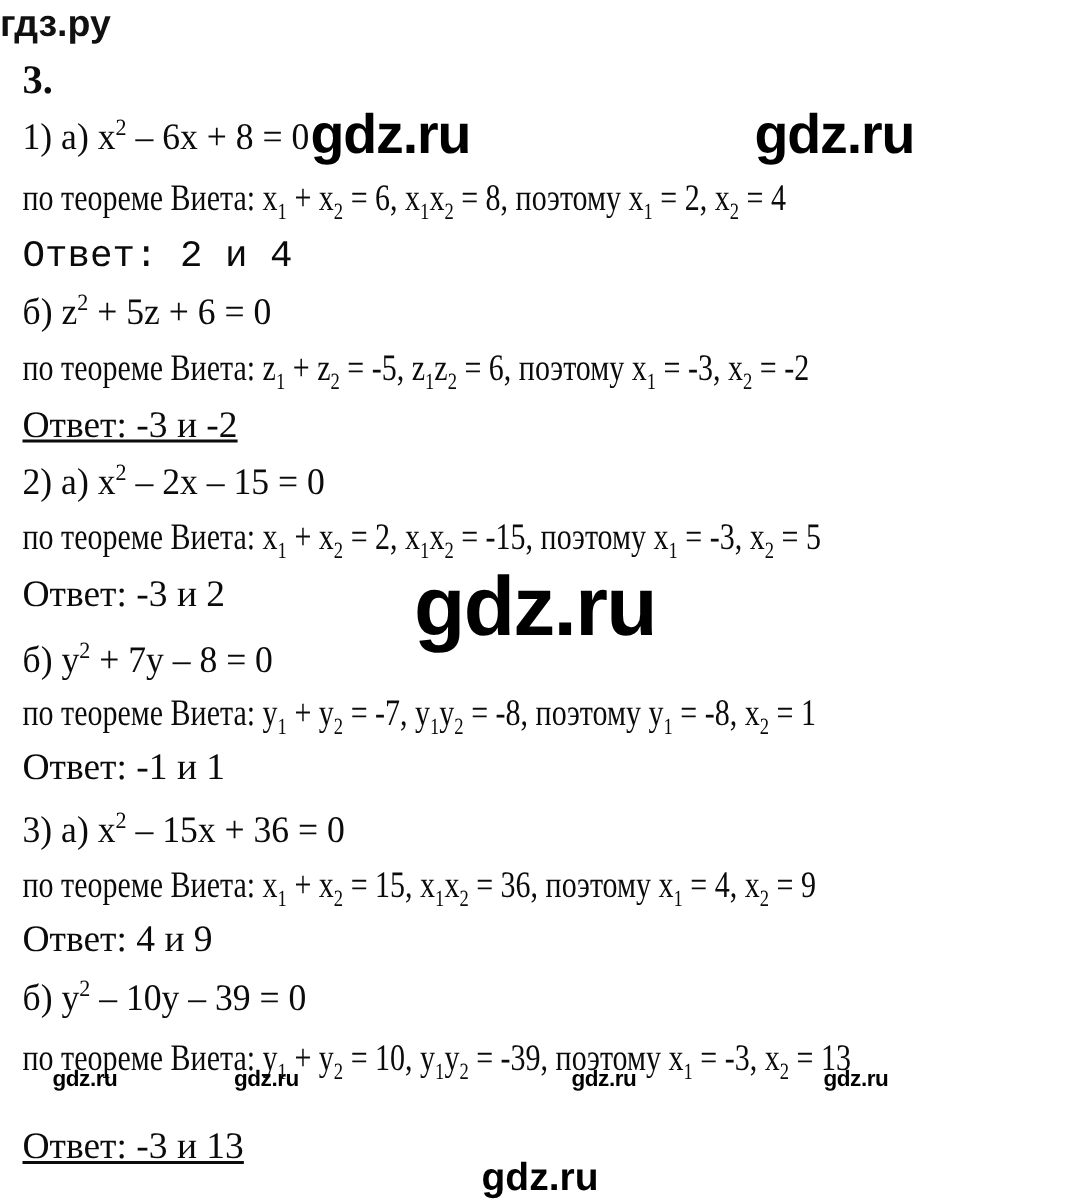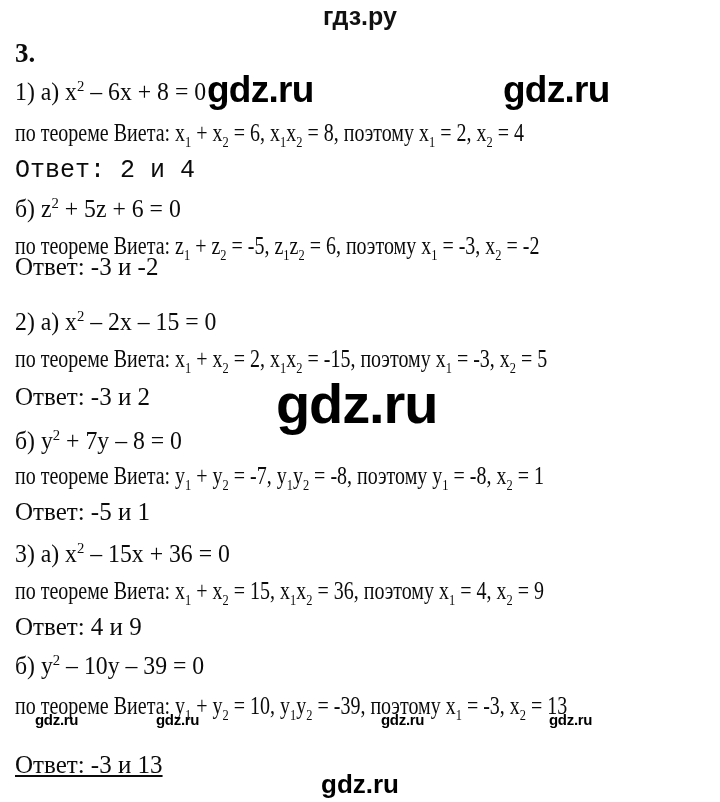--- a/index.html
+++ b/index.html
@@ -1,21 +1,21 @@
 <!DOCTYPE html>
 <html><head>
 <meta charset="utf-8">
 <style>
   html,body{margin:0;padding:0;}
   body{
     width:720px;height:802px;position:relative;background:#ffffff;
     font-family:"Liberation Serif",serif;color:#0b0b0b;overflow:hidden;
   }
   .brand-top{
-    position:absolute;top:2px;left:0;width:720px;text-align:center;
+    position:absolute;top:2px;left:0;width:720px;
     font-family:"Liberation Sans",sans-serif;font-weight:bold;font-size:25px;
     color:#111;letter-spacing:0;
   }
   .problem-number{
     position:absolute;left:15px;top:38px;font-size:27px;font-weight:bold;
     font-family:"Liberation Serif",serif;
   }
   .line{
     position:absolute;left:15px;font-size:25px;line-height:1;white-space:nowrap;
     transform-origin:0 50%;
@@ -49,27 +49,27 @@
 <div class="brand-top">гдз.ру</div>
 
 <div class="problem-number">3.</div>
 
 <div id="content">
     <div class="line equation" style="top: 79px;">1) а) x<sup>2</sup> – 6x + 8 = 0</div>
     <div class="line theorem" style="top: 120px;">по теореме Виета: x<sub>1</sub> + x<sub>2</sub> = 6, x<sub>1</sub>x<sub>2</sub> = 8, поэтому x<sub>1</sub> = 2, x<sub>2</sub> = 4</div>
     <div class="line answer" style="top: 158px; font-family: Liberation Mono, monospace;">Ответ: 2 и 4</div>
     <div class="line equation" style="top: 196px;">б) z<sup>2</sup> + 5z + 6 = 0</div>
     <div class="line theorem" style="top: 233px;">по теореме Виета: z<sub>1</sub> + z<sub>2</sub> = -5, z<sub>1</sub>z<sub>2</sub> = 6, поэтому x<sub>1</sub> = -3, x<sub>2</sub> = -2</div>
-    <div class="line answer" style="top: 254px;">Ответ: -3 и -2</div>
+    <div class="line answer" style="top: 271px; text-decoration: underline;">Ответ: -3 и -2</div>
     <div class="line equation" style="top: 309px;">2) а) x<sup>2</sup> – 2x – 15 = 0</div>
     <div class="line theorem" style="top: 346px;">по теореме Виета: x<sub>1</sub> + x<sub>2</sub> = 2, x<sub>1</sub>x<sub>2</sub> = -15, поэтому x<sub>1</sub> = -3, x<sub>2</sub> = 5</div>
     <div class="line answer" style="top: 384px;">Ответ: -3 и 2</div>
     <div class="line equation" style="top: 428px;">б) y<sup>2</sup> + 7y – 8 = 0</div>
     <div class="line theorem" style="top: 463px;">по теореме Виета: y<sub>1</sub> + y<sub>2</sub> = -7, y<sub>1</sub>y<sub>2</sub> = -8, поэтому y<sub>1</sub> = -8, x<sub>2</sub> = 1</div>
-    <div class="line answer" style="top: 499px;">Ответ: -5 и 1</div>
+    <div class="line answer" style="top: 499px;">Ответ: -1 и 1</div>
     <div class="line equation" style="top: 541px;">3) а) x<sup>2</sup> – 15x + 36 = 0</div>
     <div class="line theorem" style="top: 578px;">по теореме Виета: x<sub>1</sub> + x<sub>2</sub> = 15, x<sub>1</sub>x<sub>2</sub> = 36, поэтому x<sub>1</sub> = 4, x<sub>2</sub> = 9</div>
     <div class="line answer" style="top: 614px;">Ответ: 4 и 9</div>
     <div class="line equation" style="top: 653px;">б) y<sup>2</sup> – 10y – 39 = 0</div>
     <div class="line theorem" style="top: 693px;">по теореме Виета: y<sub>1</sub> + y<sub>2</sub> = 10, y<sub>1</sub>y<sub>2</sub> = -39, поэтому x<sub>1</sub> = -3, x<sub>2</sub> = 13</div>
     <div class="line answer" style="top: 752px; text-decoration: underline;">Ответ: -3 и 13</div>
   </div>
 
 <div class="wm wm-row1-a">gdz.ru</div>
 <div class="wm wm-row1-b">gdz.ru</div>

